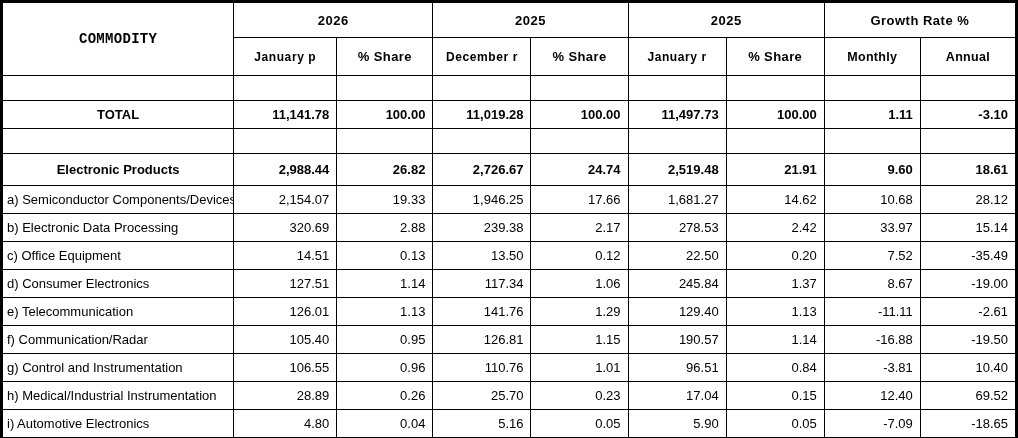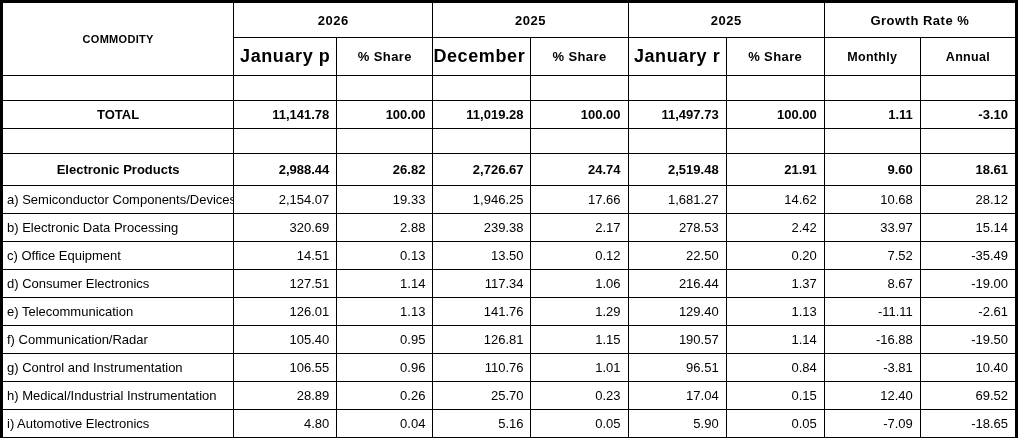--- a/index.html
+++ b/index.html
@@ -26,23 +26,23 @@
     color: #000;
   }
   th, td {
     border: 1px solid #000;
     padding: 0;
     overflow: hidden;
     white-space: nowrap;
     background: #fff;
   }
   thead th { vertical-align: middle; font-weight: bold; }
-  th.commodity-head { font-size: 11px; letter-spacing: 0.3px; }
+  th.commodity-head { font-size: 14px; letter-spacing: 0.3px; font-family: Liberation Mono, monospace; }
   th.year-head { font-size: 13px; height: 34px; letter-spacing: 0.5px; }
-  th.month-head { font-size: 18px; height: 37px; letter-spacing: 0.6px; }
+  th.month-head { font-size: 12px; height: 37px; letter-spacing: 0.6px; }
   th.share-head { font-size: 13px; letter-spacing: 0.4px; }
   th.rate-head  { font-size: 12.5px; letter-spacing: 0.3px; }
 
   td { font-size: 13px; vertical-align: middle; }
   td.label { text-align: left; padding-left: 4px; }
   td.num   { text-align: right; padding-right: 7px; }
 
   tr.blank  { height: 25px; }
   tr.total  { height: 28px; margin-top: 44px; }
   tr.group  { height: 32px; }
@@ -162,21 +162,21 @@
           <td class="num">0.20</td>
           <td class="num">7.52</td>
           <td class="num">-35.49</td>
         </tr>
         <tr class="item">
           <td class="label">d) Consumer Electronics</td>
           <td class="num">127.51</td>
           <td class="num">1.14</td>
           <td class="num">117.34</td>
           <td class="num">1.06</td>
-          <td class="num">216.44</td>
+          <td class="num">245.84</td>
           <td class="num">1.37</td>
           <td class="num">8.67</td>
           <td class="num">-19.00</td>
         </tr>
         <tr class="item">
           <td class="label">e) Telecommunication</td>
           <td class="num">126.01</td>
           <td class="num">1.13</td>
           <td class="num">141.76</td>
           <td class="num">1.29</td>

